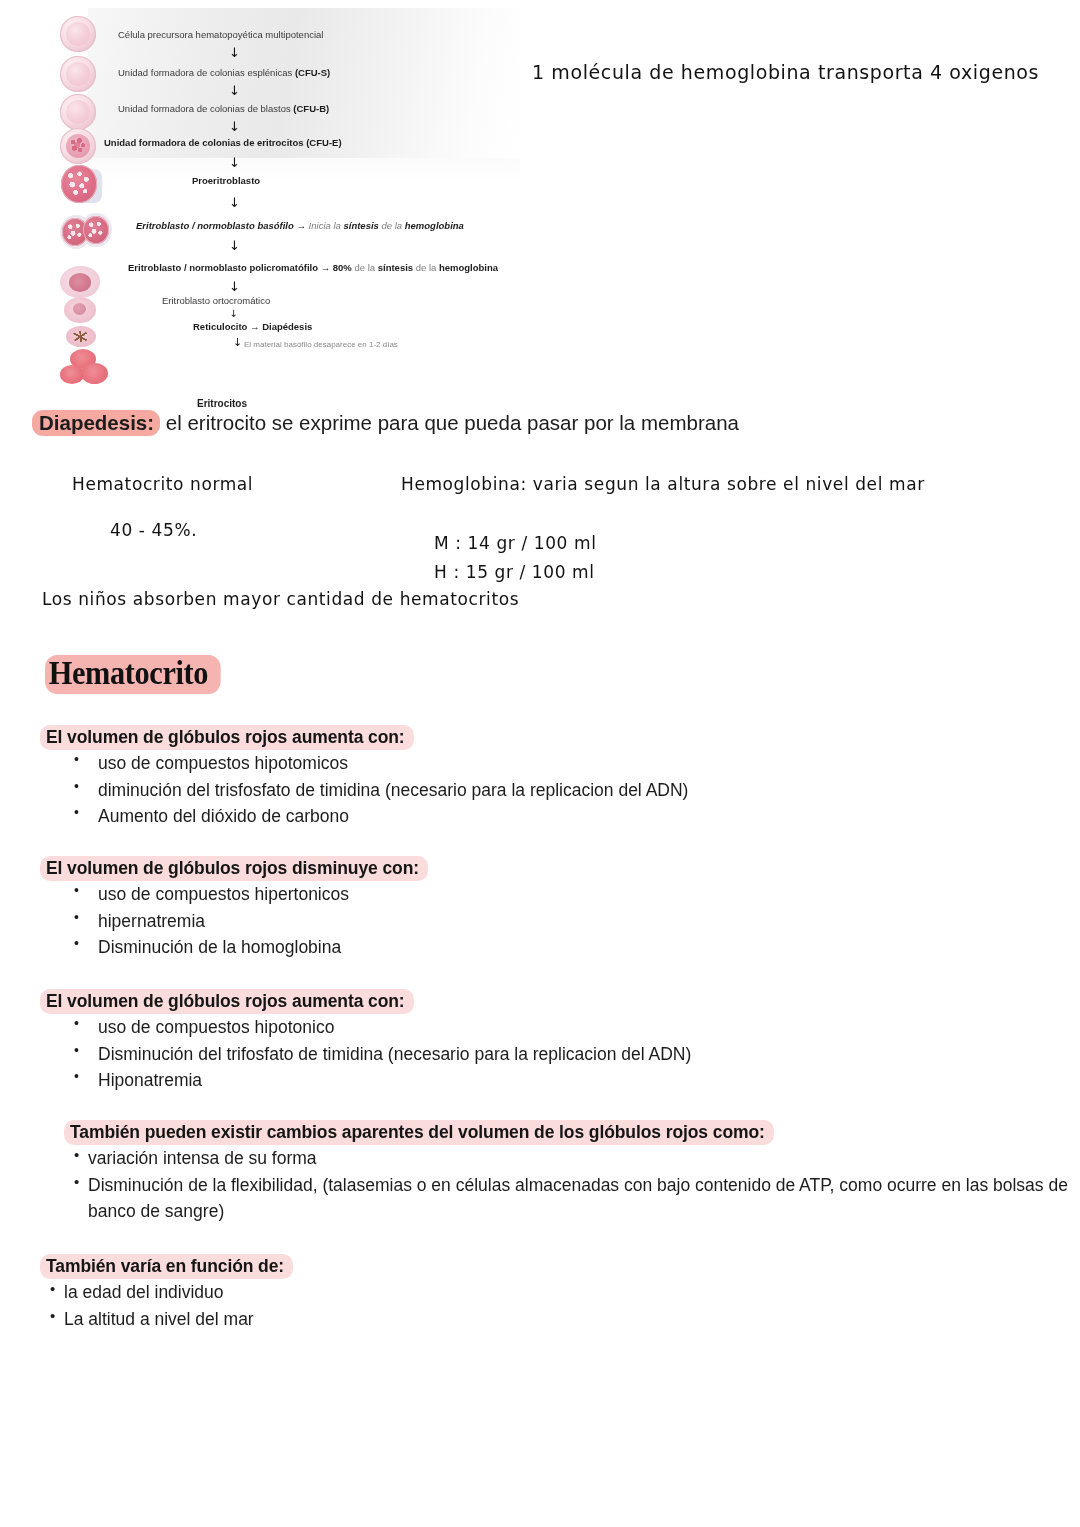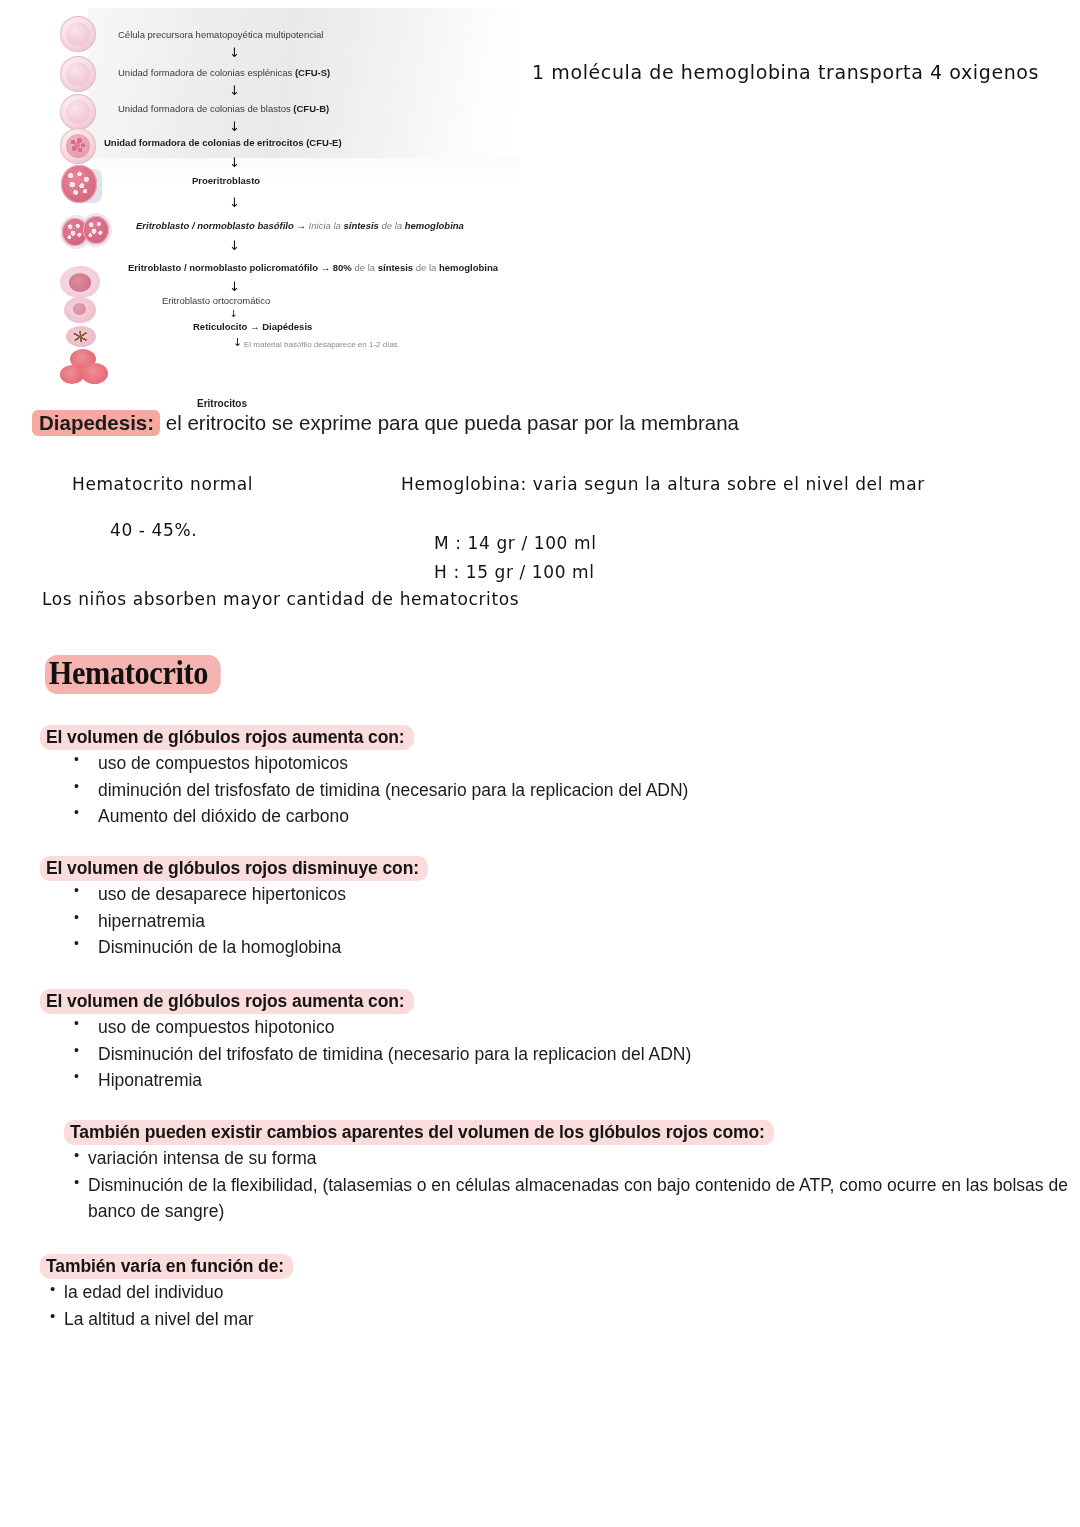--- a/index.html
+++ b/index.html
@@ -234,21 +234,21 @@
   
   .hl {
     background: #fadcdc;
     border-radius: 10px;
     padding: 1px 8px 2px 6px;
     box-decoration-break: clone;
     -webkit-box-decoration-break: clone;
   }
   .hl-strong {
     background: #f5a9a1;
-    border-radius: 6px;
+    border-radius: 11px;
     padding: 1px 6px 2px 7px;
   }
   .line-diapedesis {
     position: absolute;
     left: 32px;
     top: 411px;
     font-size: 20.5px;
     color: #1c1c1c;
   }
   .line-diapedesis .rest { font-weight: 400; }
@@ -417,21 +417,21 @@
   <ul>
     <li>uso de compuestos hipotomicos</li>
     <li>diminución del trisfosfato de timidina (necesario para la replicacion del ADN)</li>
     <li>Aumento del dióxido de carbono</li>
   </ul>
 </div>
 
 <div class="section" style="top:858px;">
   <h3><span class="hl">El volumen de glóbulos rojos disminuye con:</span></h3>
   <ul>
-    <li>uso de desaparece hipertonicos</li>
+    <li>uso de compuestos hipertonicos</li>
     <li>hipernatremia</li>
     <li>Disminución de la homoglobina</li>
   </ul>
 </div>
 
 <div class="section" style="top:991px;">
   <h3><span class="hl">El volumen de glóbulos rojos aumenta con:</span></h3>
   <ul>
     <li>uso de compuestos hipotonico</li>
     <li>Disminución del trifosfato de timidina (necesario para la replicacion del ADN)</li>

